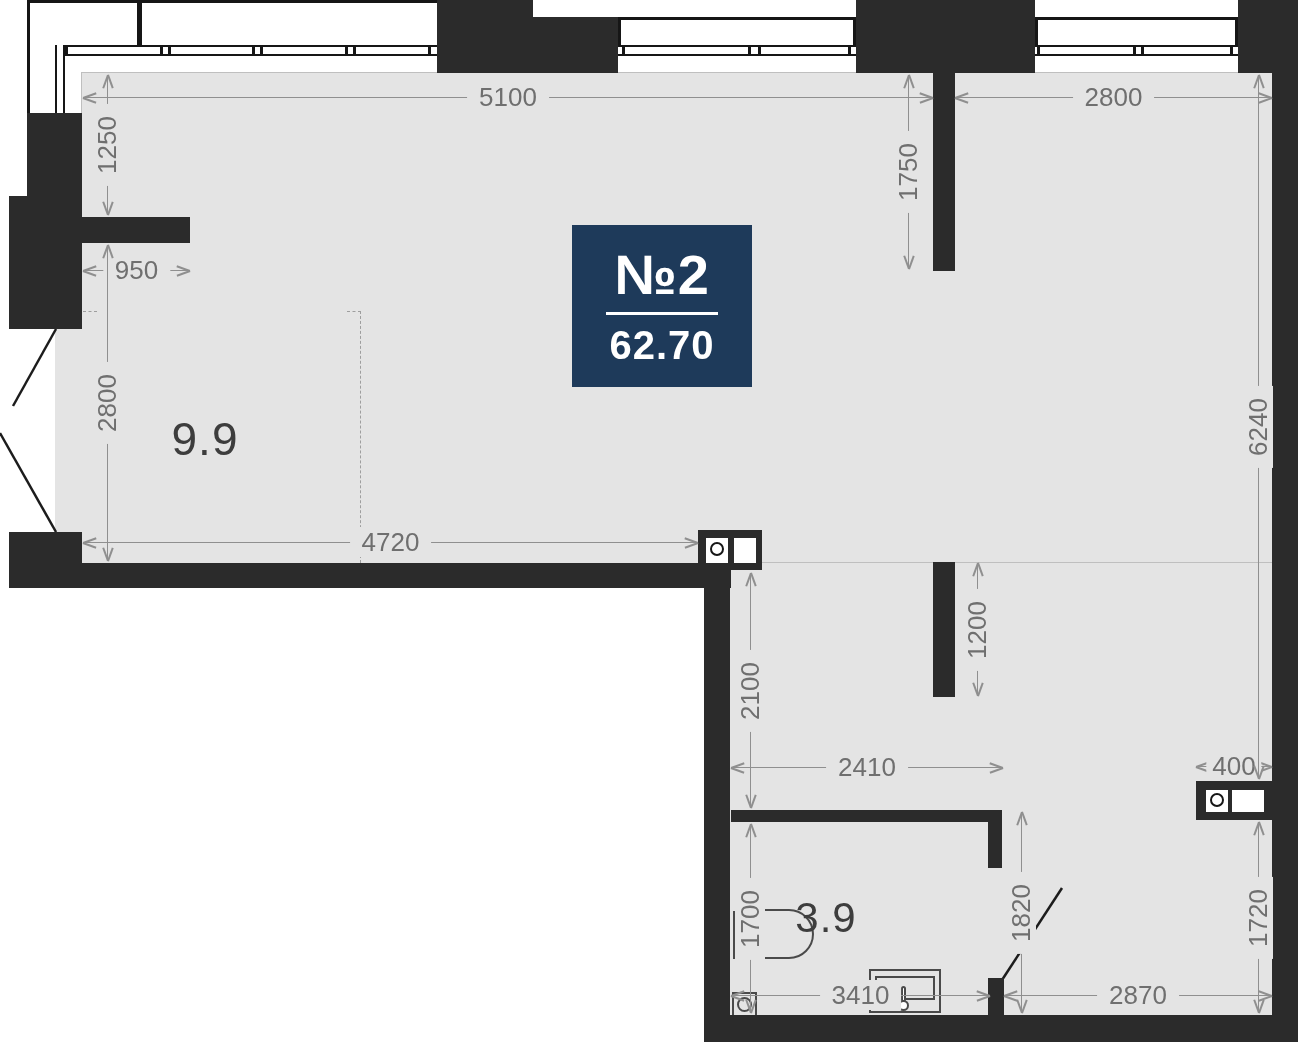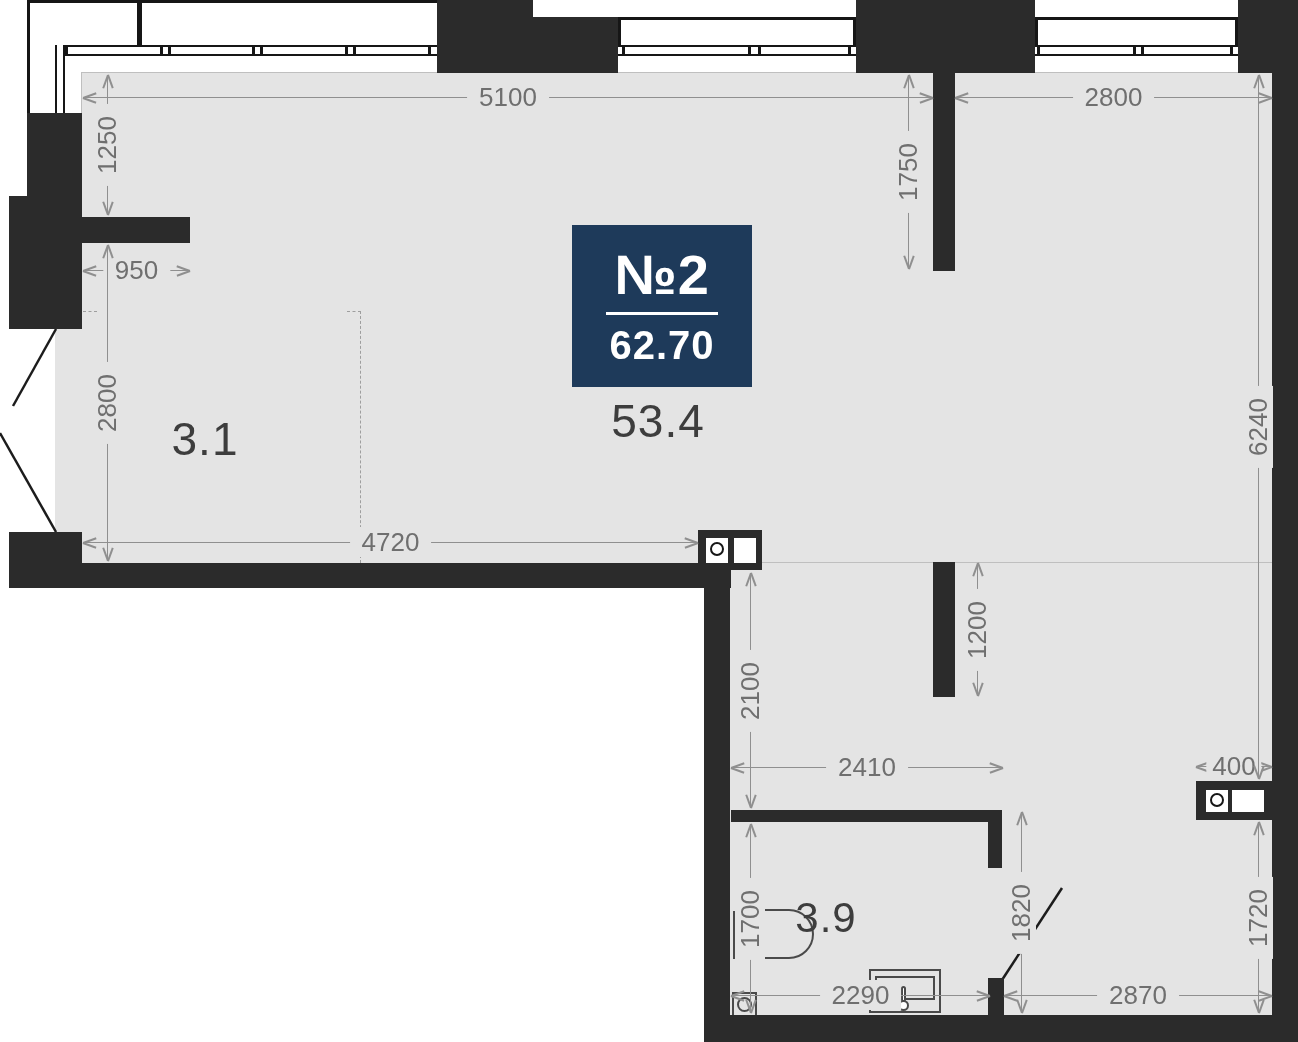--- a/index.html
+++ b/index.html
@@ -147,22 +147,21 @@
   <div class="fixture" style="left:875px;top:976px;width:60px;height:24px;background:transparent;"></div>
   <div class="fixture" style="left:901px;top:986px;width:5px;height:16px;border-radius:3px;background:#fff;"></div>
   <div class="fixture" style="left:898px;top:1000px;width:11px;height:11px;border-radius:50%;background:#fff;"></div>
 
   <div id="badge">
     <div class="num">№2</div>
     <div class="rule"></div>
     <div class="area">62.70</div>
   </div>
 
-  <div class="room-label" style="left:583px;top:394px;width:150px;font-size:46px;">53.4</div>
-  <div class="room-label" style="left:150px;top:412px;width:110px;font-size:46px;">3.1</div>
+  <div class="room-label" style="left:150px;top:412px;width:110px;font-size:46px;">9.9</div>
   <div class="room-label" style="left:776px;top:894px;width:100px;font-size:42px;">3.9</div>
 
   <div class="dim dim-h" style="left:83px;top:97px;width:850px;">
     <i class="ah l"></i>
       <i class="ah r"></i>
     <span class="dlbl">5100</span>
   </div>
   <div class="dim dim-h" style="left:955px;top:97px;width:317px;">
     <i class="ah l"></i>
       <i class="ah r"></i>
@@ -184,21 +183,21 @@
     <span class="dlbl">2410</span>
   </div>
   <div class="dim dim-h" style="left:1196px;top:766px;width:76px;">
     <i class="ah l"></i>
       <i class="ah r"></i>
     <span class="dlbl" style="padding:0 6px;">400</span>
   </div>
   <div class="dim dim-h" style="left:731px;top:995px;width:259px;">
     <i class="ah l"></i>
       <i class="ah r"></i>
-    <span class="dlbl">2290</span>
+    <span class="dlbl">3410</span>
   </div>
   <div class="dim dim-h" style="left:1004px;top:995px;width:268px;">
     <i class="ah l"></i>
       <i class="ah r"></i>
     <span class="dlbl">2870</span>
   </div>
 
   <div class="dim dim-v" style="left:107px;top:75px;height:140px;">
     <i class="ah u"></i>
       <i class="ah d"></i>

